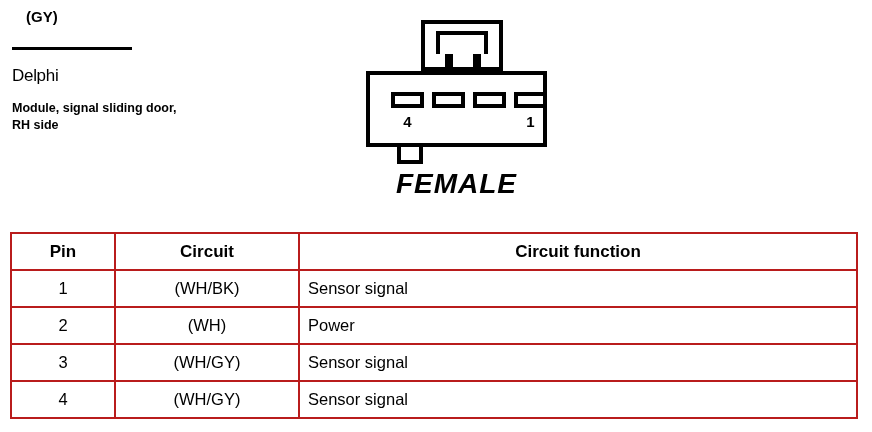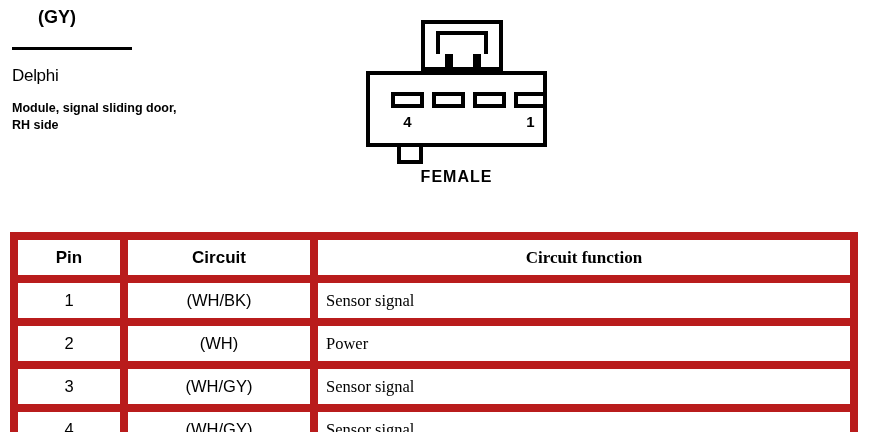--- a/index.html
+++ b/index.html
@@ -29,24 +29,24 @@
     align-items: flex-start;
     height: 34px;
   }
   #connector-id {
     font-size: 27px;
     font-weight: bold;
     letter-spacing: -0.5px;
     line-height: 32px;
   }
   #connector-color-code {
-    font-size: 18px;
+    font-size: 15px;
     font-weight: bold;
     line-height: 14px;
-    margin-left: 26px;
+    margin-left: 14px;
     margin-top: 2px;
   }
   #title-underline {
     width: 120px;
     height: 3px;
     background: #000;
     margin-top: 5px;
   }
   #manufacturer {
     font-size: 17px;
@@ -168,49 +168,50 @@
     border: 4px solid #000;
     border-top: none;
     box-sizing: border-box;
   }
   #gender-label {
     position: absolute;
     left: 0px;
     top: 148px;
     width: 181px;
     text-align: center;
-    font-size: 16px;
+    font-size: 28px;
     font-weight: bold;
     letter-spacing: 1px;
+    font-style: italic;
   }
 
   
   #pinout-table {
     position: absolute;
     left: 10px;
     top: 232px;
     width: 848px;
     border-collapse: collapse;
     table-layout: fixed;
   }
   #pinout-table td, #pinout-table th {
-    border: 8px solid #b91c1c;
+    border: 2px solid #b91c1c;
     height: 35px;
     padding: 0 8px;
     font-size: 16.5px;
     vertical-align: middle;
   }
   #pinout-table th {
     font-weight: bold;
     text-align: center;
     font-size: 17px;
   }
   .col-pin   { width: 86px;  text-align: center; }
   .col-circuit { width: 166px; text-align: center; }
-  .col-function { text-align: left; padding-left: 14px; font-family: Liberation Serif, serif; }
+  .col-function { text-align: left; padding-left: 14px; }
 </style>
 </head>
 <body>
 
 <div id="header-block">
   <div id="connector-id-row">
     <span id="connector-color-code">(GY)</span>
   </div>
   <div id="title-underline"></div>
   <div id="manufacturer">Delphi</div>

